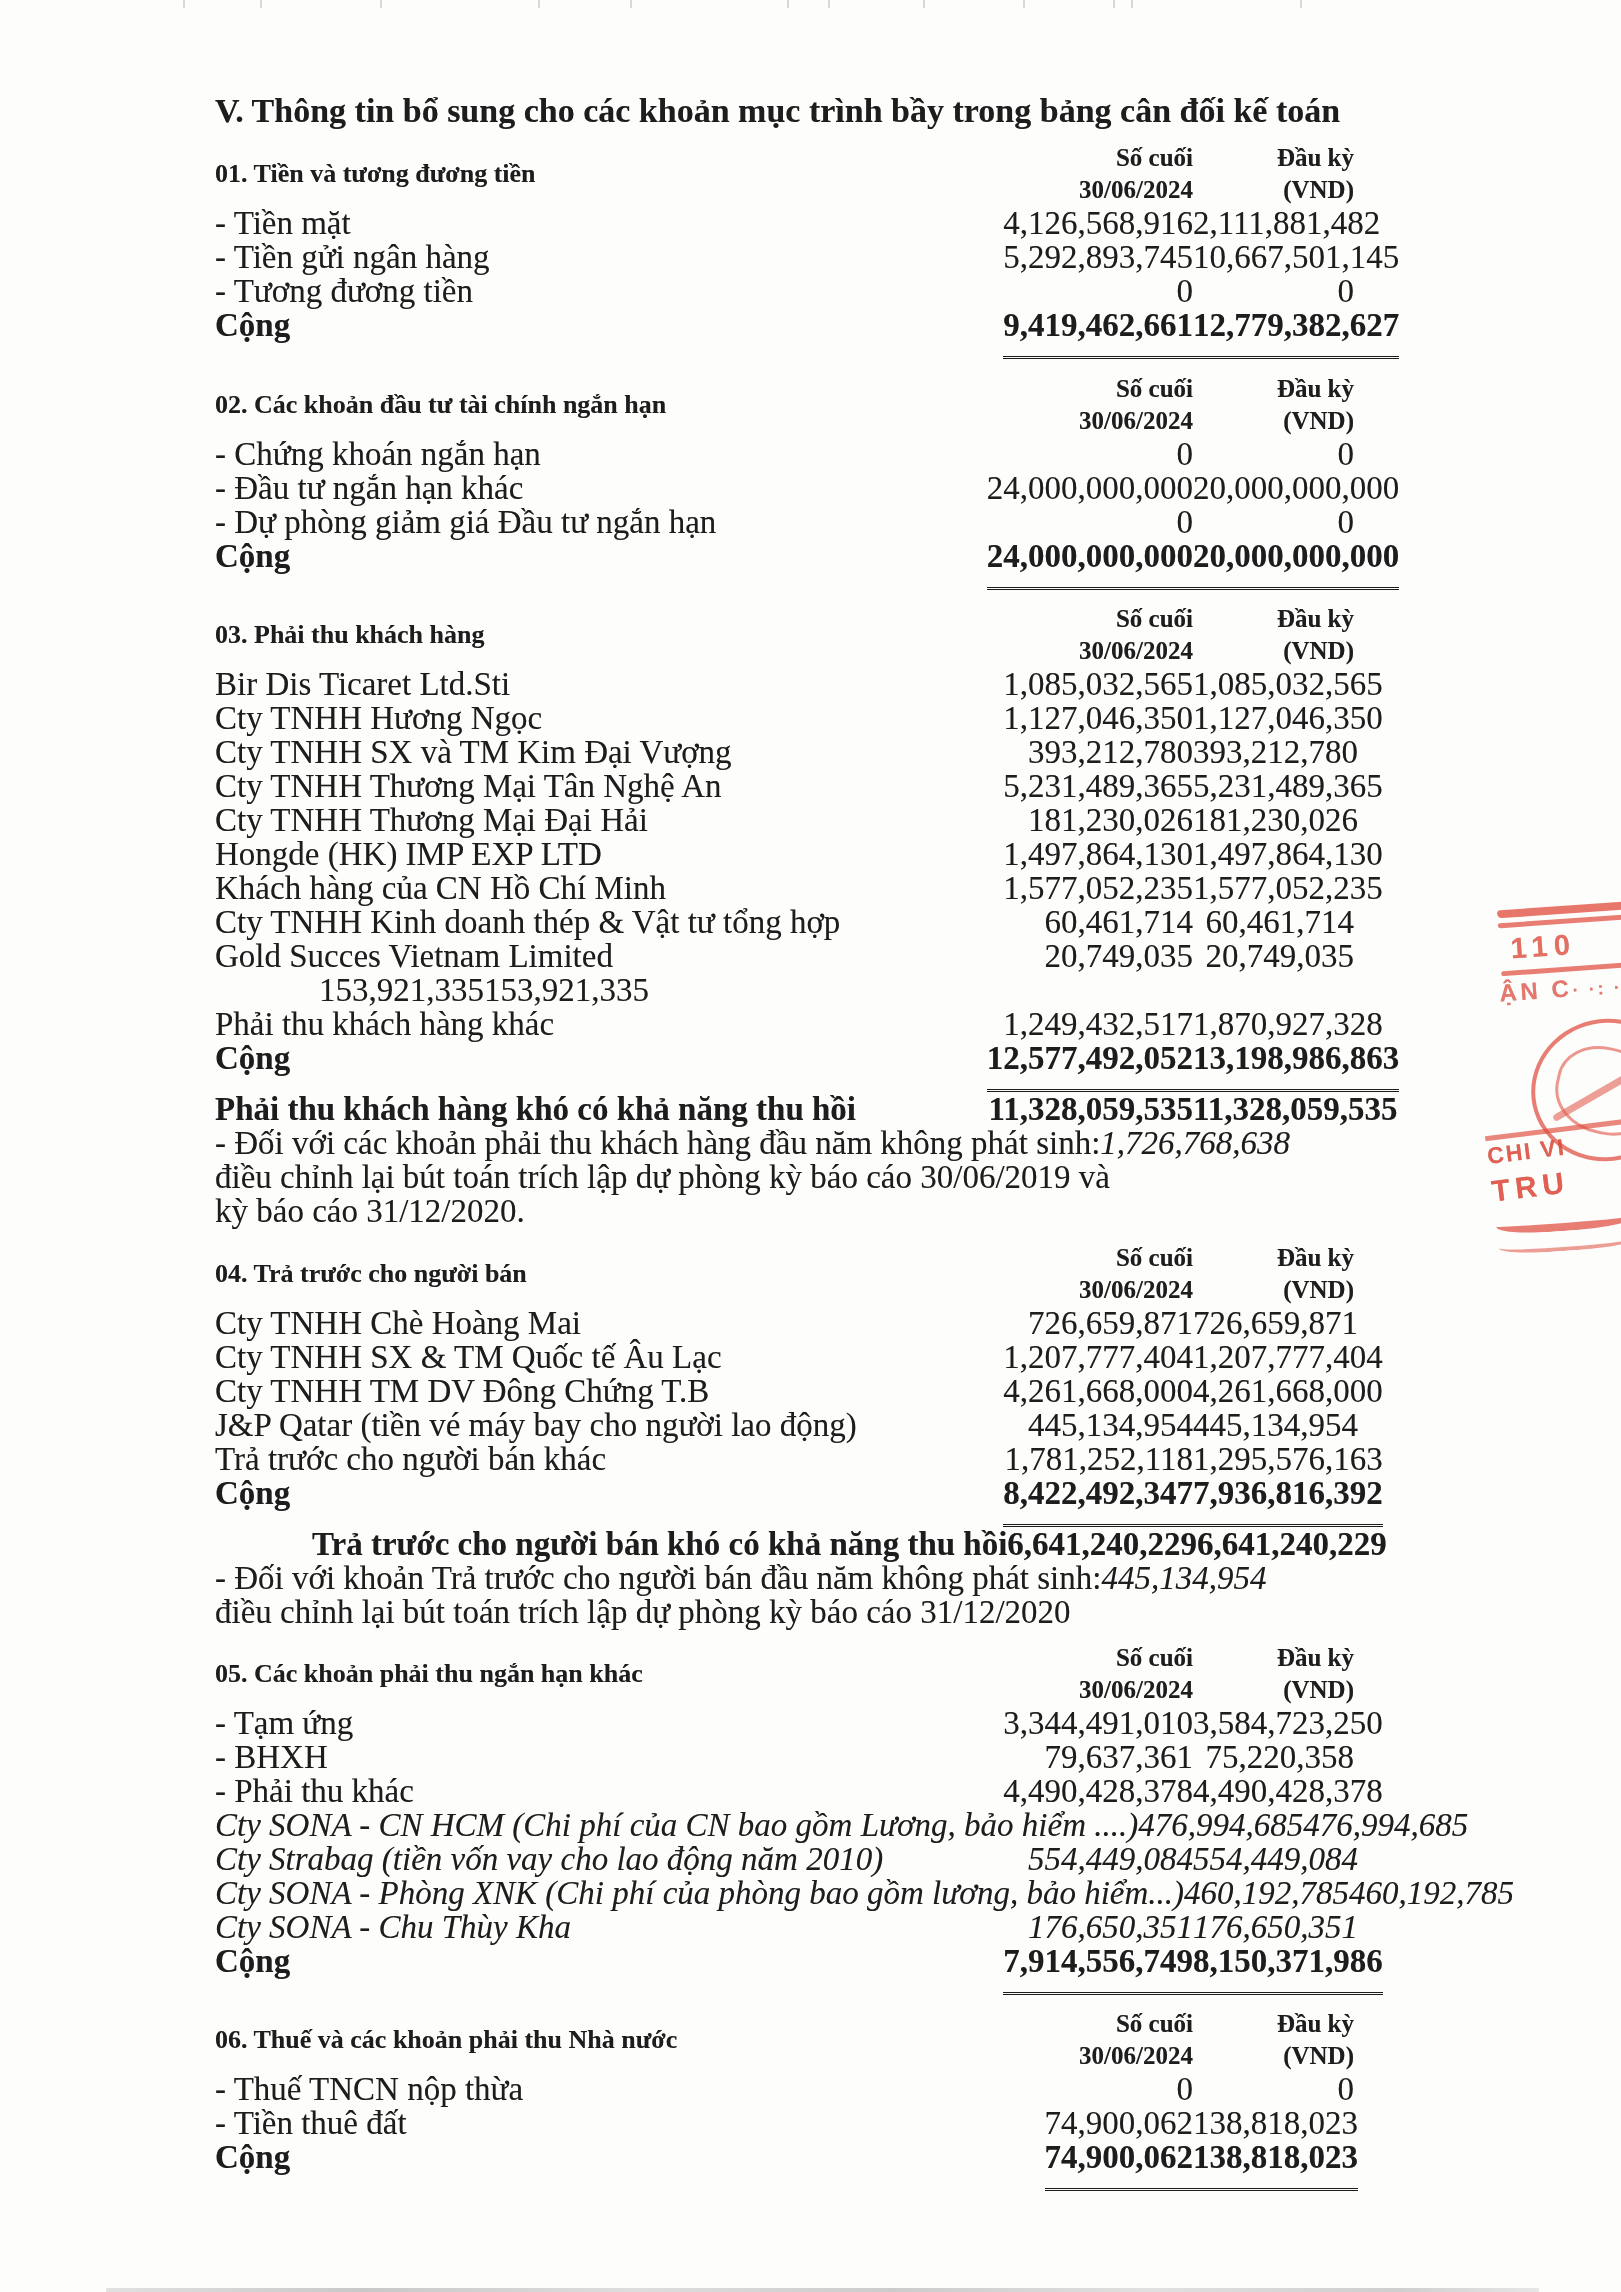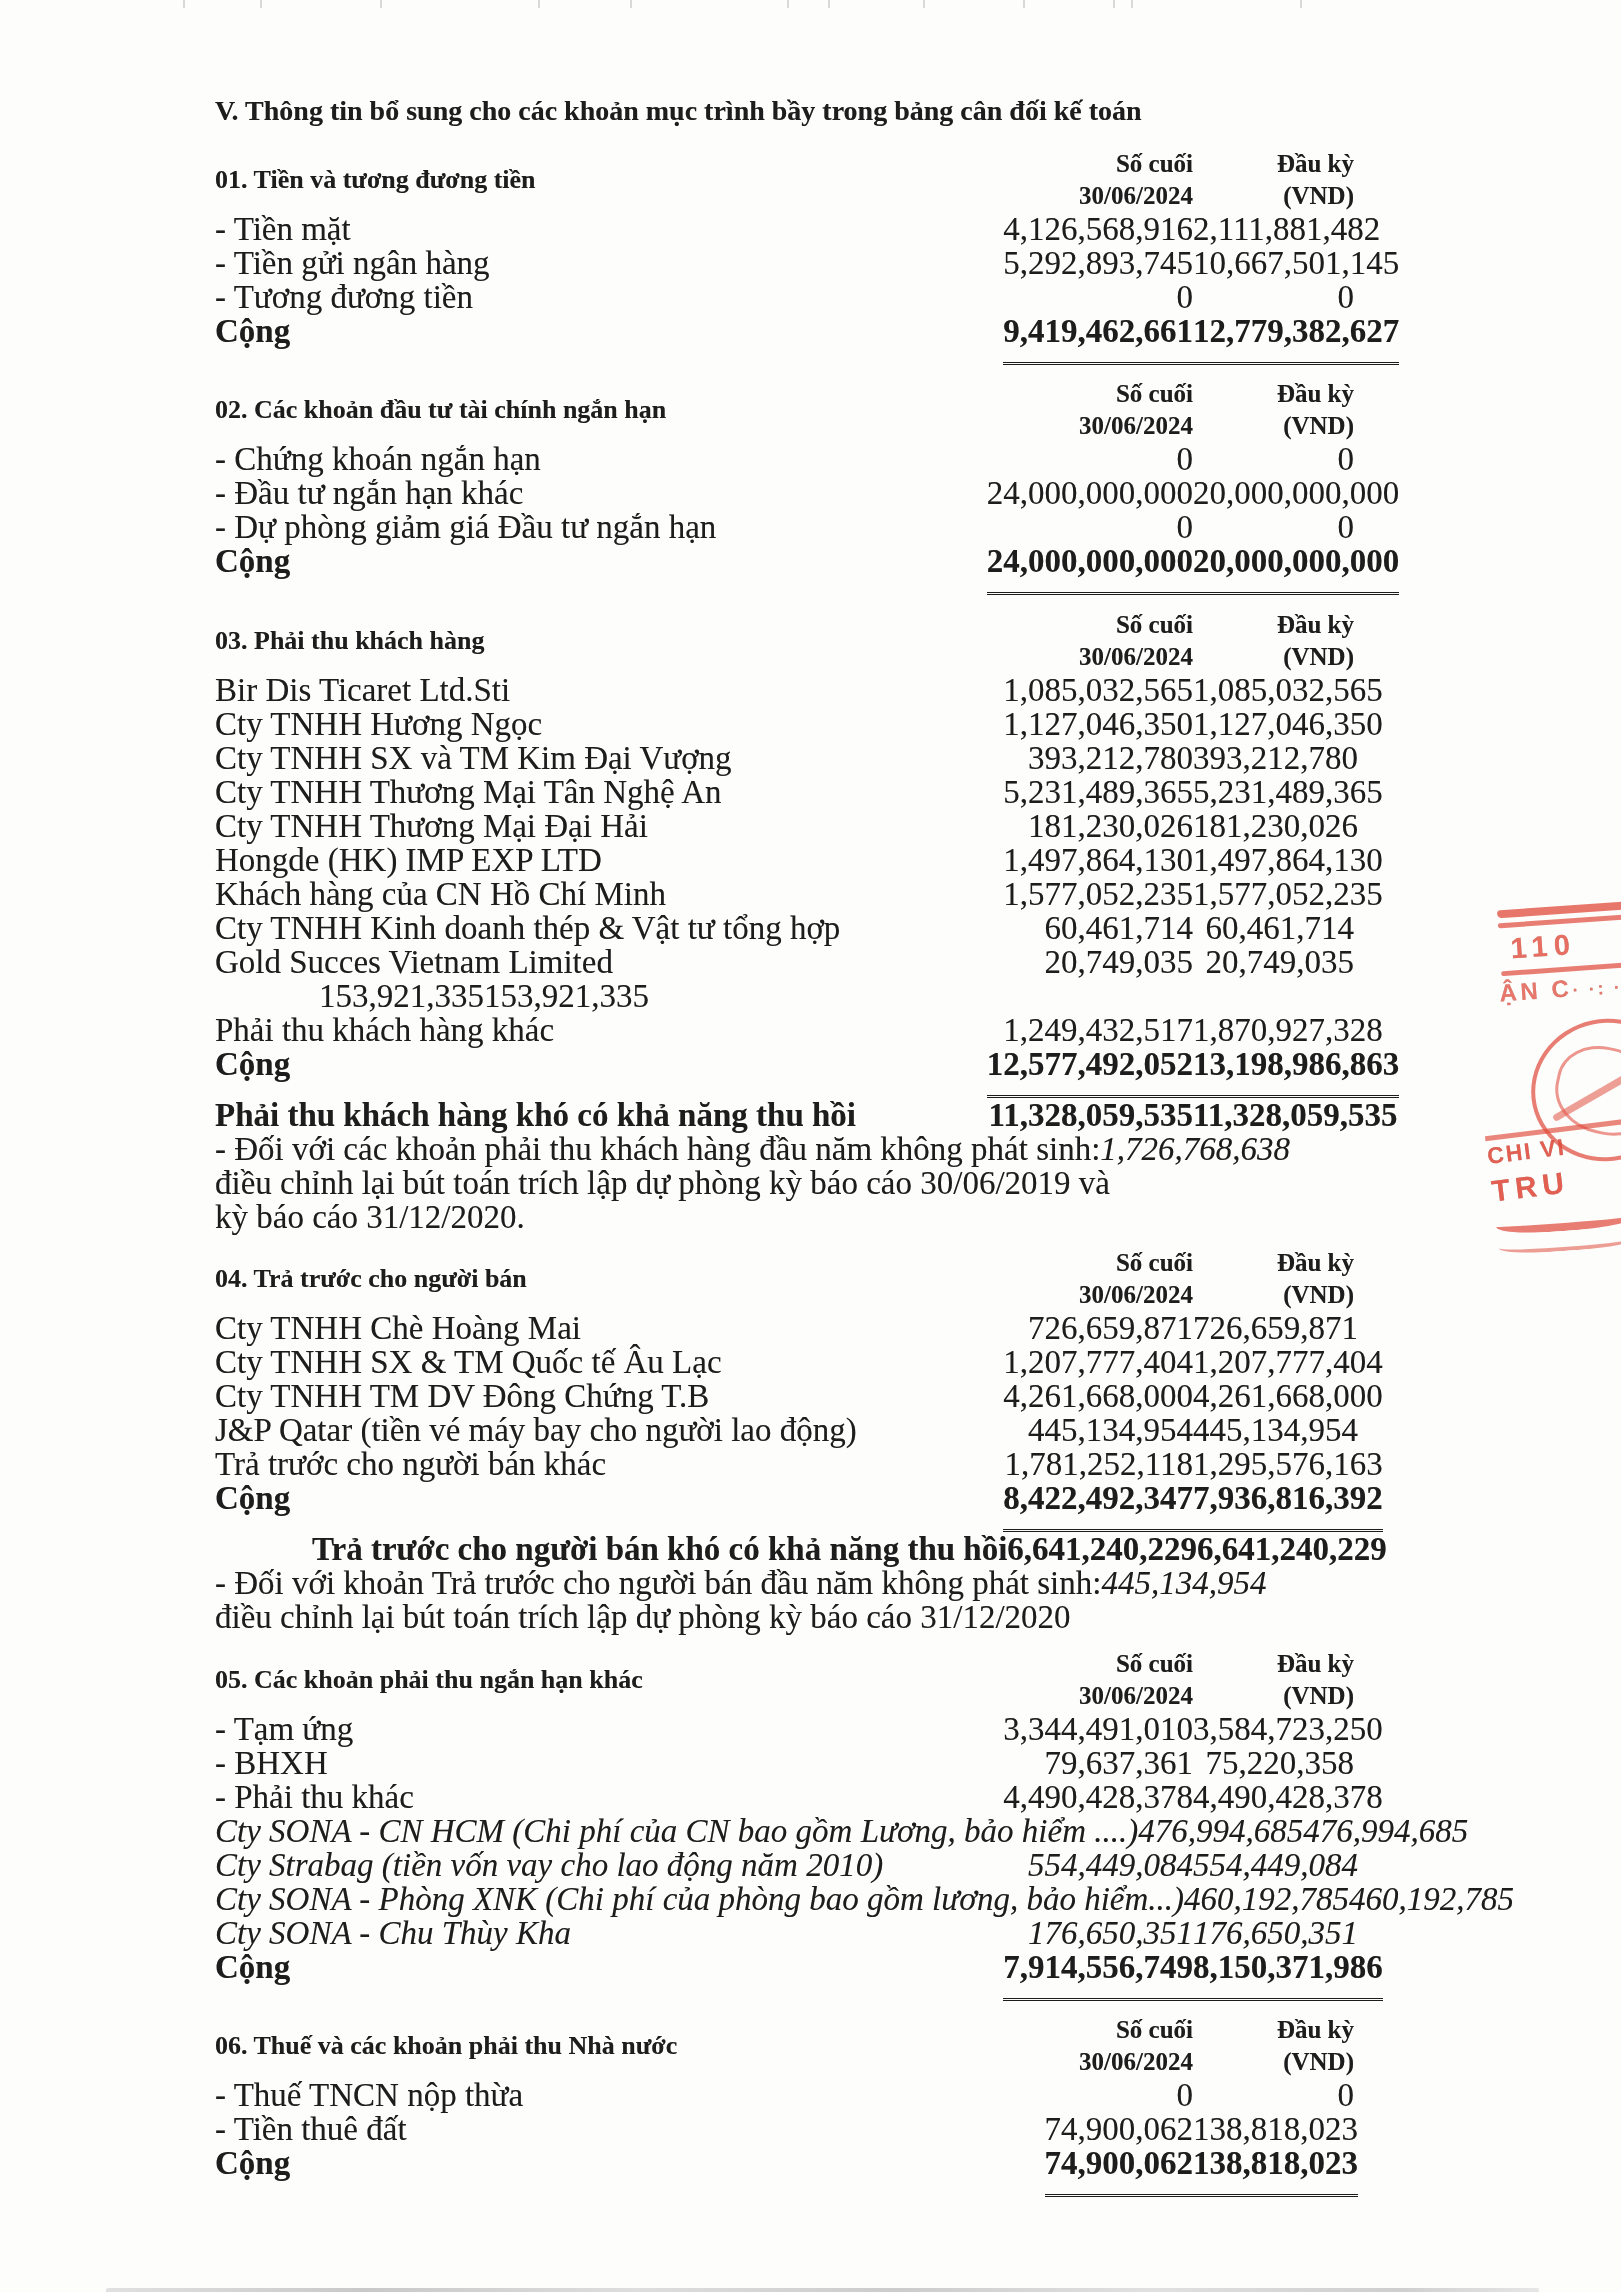--- a/index.html
+++ b/index.html
@@ -16,21 +16,21 @@
   
   .scan-tick{position:absolute;top:0;width:1.8px;height:8px;background:#d9d9d9;}
   .scan-bottom{
     position:absolute;bottom:0;left:106px;width:1433px;height:5.4px;
     background:linear-gradient(90deg,#c9c9c9 0%,#9d9d9d 18%,#c4c4c4 37%,#a3a3a3 55%,#c9c9c9 73%,#a8a8a8 90%,#d4d4d4 100%);
     opacity:.55;border-radius:1.8px;
   }
 
   .content{position:absolute;left:215px;top:93px;width:1139px;}
   .doc-title{
-    font-size:28px;font-weight:bold;line-height:36px;margin:0 0 19px 0;
+    font-size:34px;font-weight:bold;line-height:36px;margin:0 0 13px 0;
     white-space:nowrap;
   }
 
   .section{margin-top:13.4px;}
   .sec-head{display:flex;align-items:center;}
   .sec-title{flex:1;font-weight:bold;font-size:26px;line-height:32px;white-space:nowrap;}
   .colhead{width:269px;text-align:right;font-weight:bold;font-size:25px;line-height:32px;}
   .colhead.c2{width:161px;}
   .colhead div{white-space:nowrap;}
 

